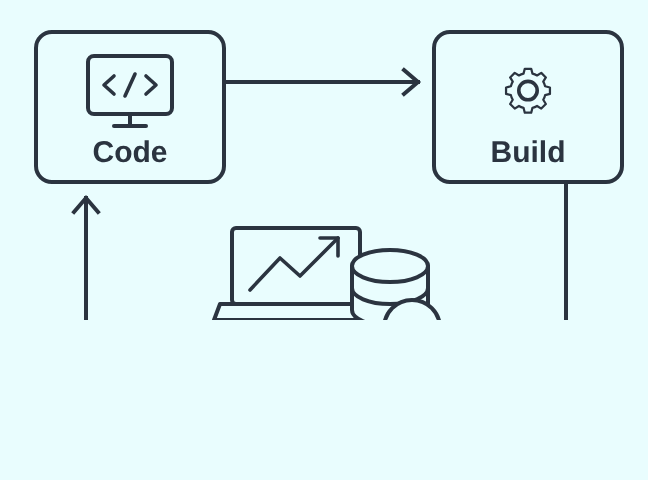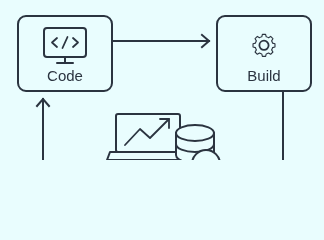--- a/index.html
+++ b/index.html
@@ -11,20 +11,21 @@
     height: 160px;
     overflow: hidden;
     background: #e9fdfe;
     font-family: "Liberation Sans", sans-serif;
   }
   #diagram-root {
     position: relative;
     width: 256px;
     height: 160px;
     background: #e9fdfe;
+    font-weight: bold;
   }
   #diagram-svg {
     position: absolute;
     top: 0;
     left: 0;
     width: 324px;
     height: 160px;
     display: block;
   }
   .node-label {

